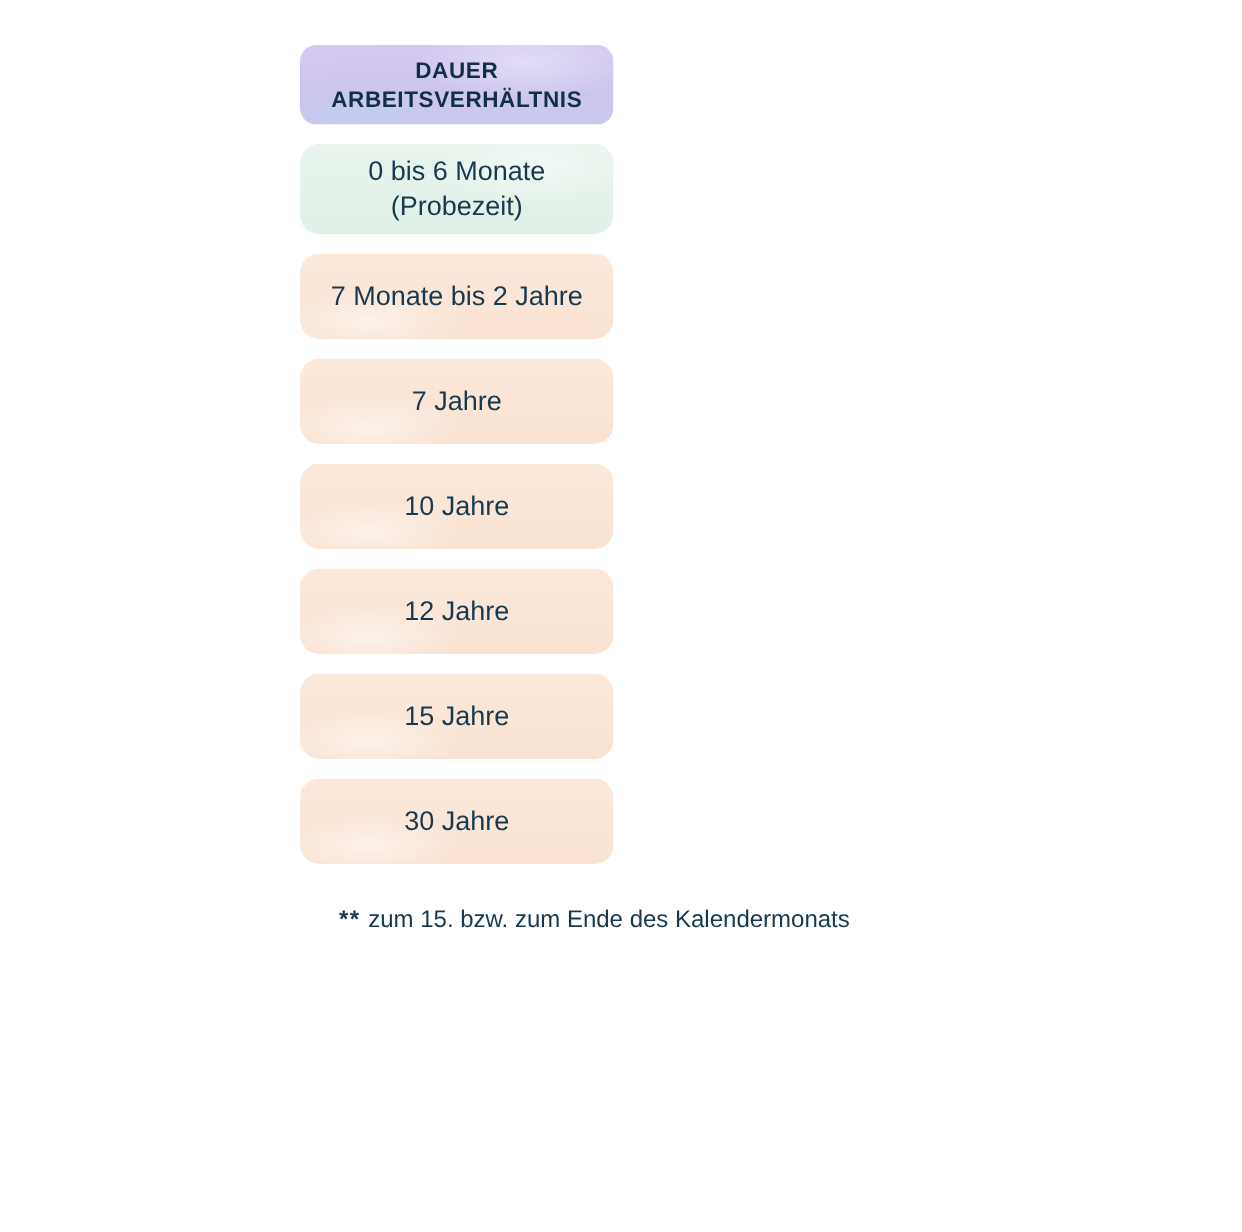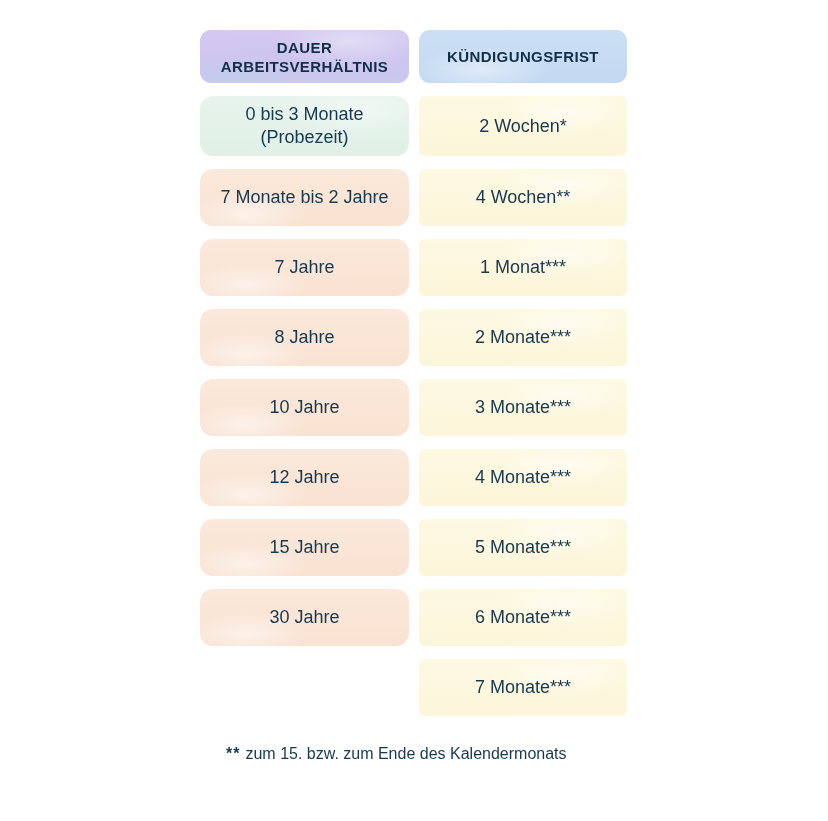--- a/index.html
+++ b/index.html
@@ -81,42 +81,29 @@
 </style>
 </head>
 <body>
 
 <div class="wrap">
   <div class="grid">
 
     <div class="col col-left">
       <div class="box header header-left">DAUER
 ARBEITSVERHÄLTNIS</div>
-      <div class="box cell duration highlight tall">0 bis 3 Monate
+      <div class="box cell duration highlight tall">0 bis 6 Monate
 (Probezeit)</div>
       <div class="box cell duration">7 Monate bis 2 Jahre</div>
       <div class="box cell duration">7 Jahre</div>
-      <div class="box cell duration">8 Jahre</div>
       <div class="box cell duration">10 Jahre</div>
       <div class="box cell duration">12 Jahre</div>
       <div class="box cell duration">15 Jahre</div>
       <div class="box cell duration">30 Jahre</div>
     </div>
 
-    <div class="col col-right">
-      <div class="box header header-right">KÜNDIGUNGSFRIST</div>
-      <div class="box cell notice tall">2 Wochen*</div>
-      <div class="box cell notice">4 Wochen**</div>
-      <div class="box cell notice">1 Monat***</div>
-      <div class="box cell notice">2 Monate***</div>
-      <div class="box cell notice">3 Monate***</div>
-      <div class="box cell notice">4 Monate***</div>
-      <div class="box cell notice">5 Monate***</div>
-      <div class="box cell notice">6 Monate***</div>
-      <div class="box cell notice">7 Monate***</div>
-    </div>
 
   </div>
 
   <div class="footnotes">
     <div class="footnote"><span class="marker">**</span><span>zum 15. bzw. zum Ende des Kalendermonats</span></div>
   </div>
 </div>
 
 </body></html>

